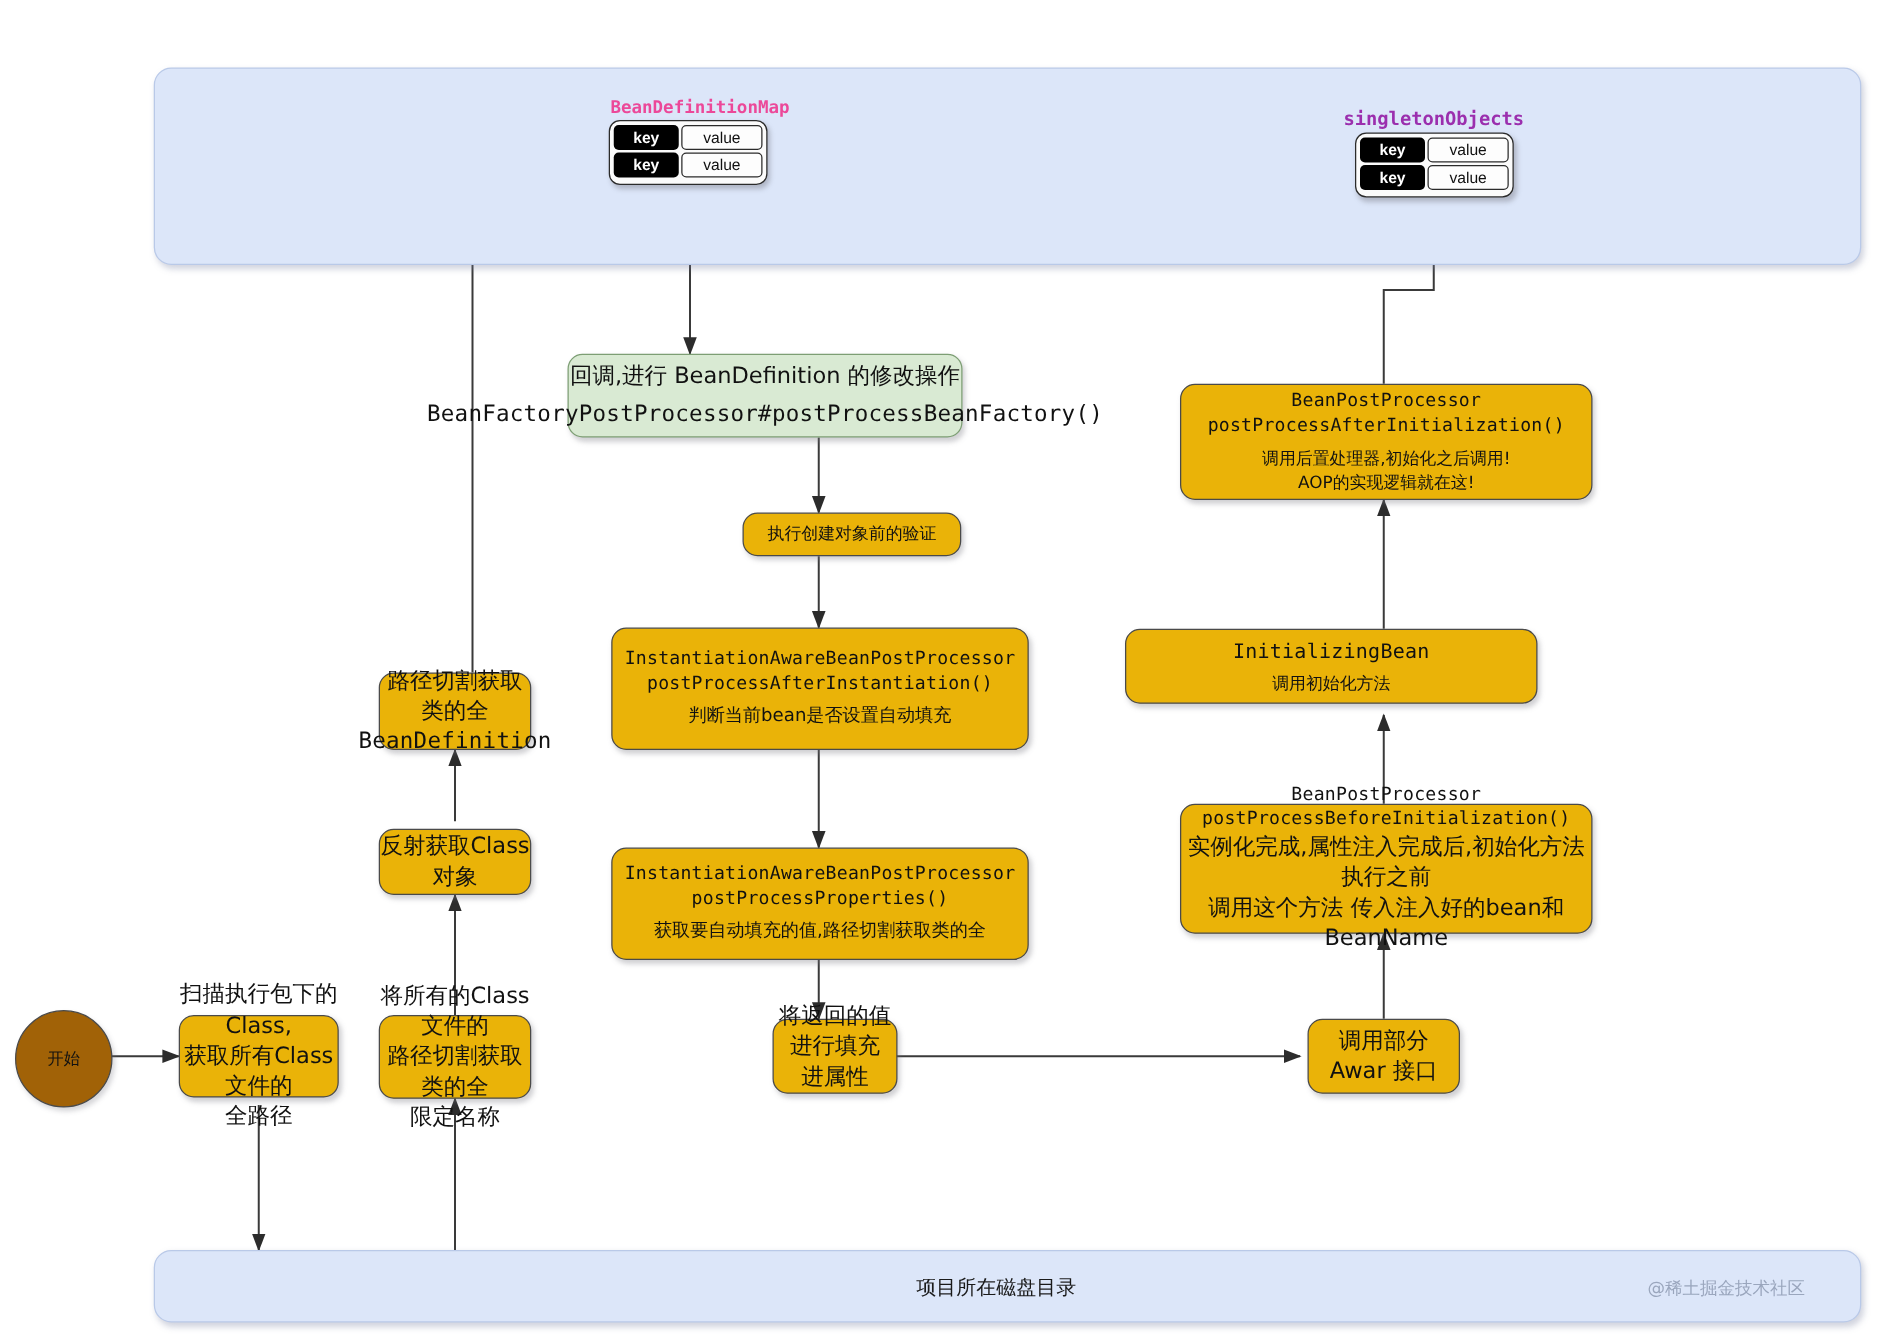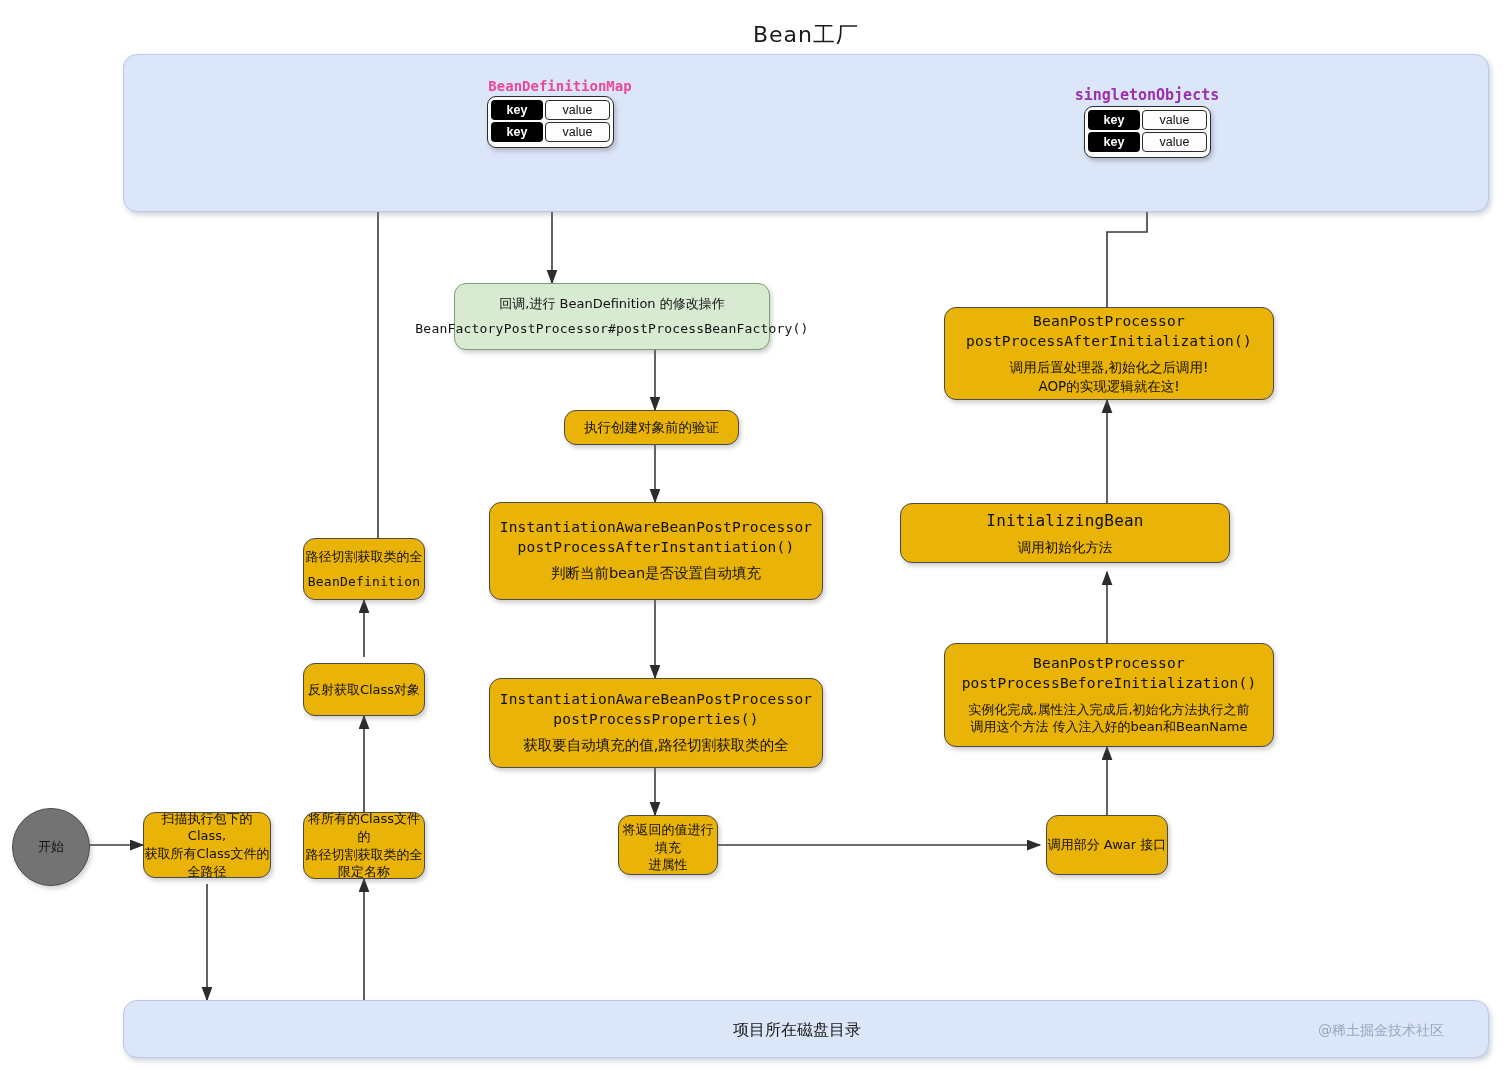--- a/index.html
+++ b/index.html
@@ -67,36 +67,36 @@
     font-size:12.5px;font-weight:bold;
   }
   .mapval{
     background:#fdfdfd;border:1px solid #2b2b2b;border-radius:4px;
     flex:1;display:flex;align-items:center;justify-content:center;
     font-size:12.5px;color:#111;
   }
 
   .circle{
     position:absolute;border-radius:50%;
-    background:#737373;border:1.5px solid #4a4a4a;
+    background:#a16207;border:1.5px solid #4a4a4a;
     display:flex;align-items:center;justify-content:center;
     font-size:13px;color:#111;
     box-shadow:2px 3px 4px rgba(120,120,130,.3);
   }
 
   .panel-text{
     position:absolute;font-size:16px;color:#1a1a1a;
   }
   .watermark{
     position:absolute;font-size:14px;color:#9aa6bd;
   }
 
   .l1{font-size:14.5px;line-height:1.35;}
   .l2{font-size:13.5px;line-height:1.35;}
-  .l3{font-size:13px;line-height:1.35;}
+  .l3{font-size:18px;line-height:1.35;}
   .sep{height:7px;}
 </style>
 </head>
 <body>
 
 <div id="stage">
 
   <svg id="wires" viewBox="0 0 1512 1071">
     <defs>
       <marker id="ah" markerWidth="10" markerHeight="10" refX="8.2" refY="3.4" orient="auto" markerUnits="strokeWidth">
@@ -136,21 +136,20 @@
       <path d="M1107,503 L1107,400"></path>
 
       <path d="M1107,307 L1107,232 L1147,232 L1147,163"></path>
     </g>
 
     <g stroke="#3a3a3a" stroke-width="1.6" fill="none">
       <path d="M583,295 L589,303 L577,303 z" fill="#2c2c2c" stroke="none"></path>
     </g>
   </svg>
 
-  <div class="title-main cjk" style="left:656px;top:20px;width:300px;">Bean工厂</div>
 
   <div class="node panel" style="left:123px;top:54px;width:1366px;height:158px;"></div>
 
   <div class="maplabel" style="left:460px;top:78px;width:200px;">BeanDefinitionMap</div>
   <div class="mapbox" style="left:487px;top:96px;width:127px;height:52px;">
     <div class="maprow">
       <div class="mapkey">key</div>
       <div class="mapval">value</div>
     </div>
     <div class="maprow">
@@ -200,21 +199,21 @@
     <div class="sep"></div>
     <div class="l3 mono">BeanDefinition</div>
   </div>
 
   <div class="node box green" style="left:454px;top:283px;width:316px;height:67px;">
     <div class="l3 cjk">回调,进行 BeanDefinition 的修改操作</div>
     <div class="sep"></div>
     <div class="l3 mono">BeanFactoryPostProcessor#postProcessBeanFactory()</div>
   </div>
 
-  <div class="node box cjk" style="left:564px;top:410px;width:175px;height:35px;">
+  <div class="node box cjk" style="left:594px;top:410px;width:175px;height:35px;">
     <div class="l2">执行创建对象前的验证</div>
   </div>
 
   <div class="node box" style="left:489px;top:502px;width:334px;height:98px;">
     <div class="l1 mono">InstantiationAwareBeanPostProcessor</div>
     <div class="l1 mono">postProcessAfterInstantiation()</div>
     <div class="sep"></div>
     <div class="l1 cjk">判断当前bean是否设置自动填充</div>
   </div>
 

